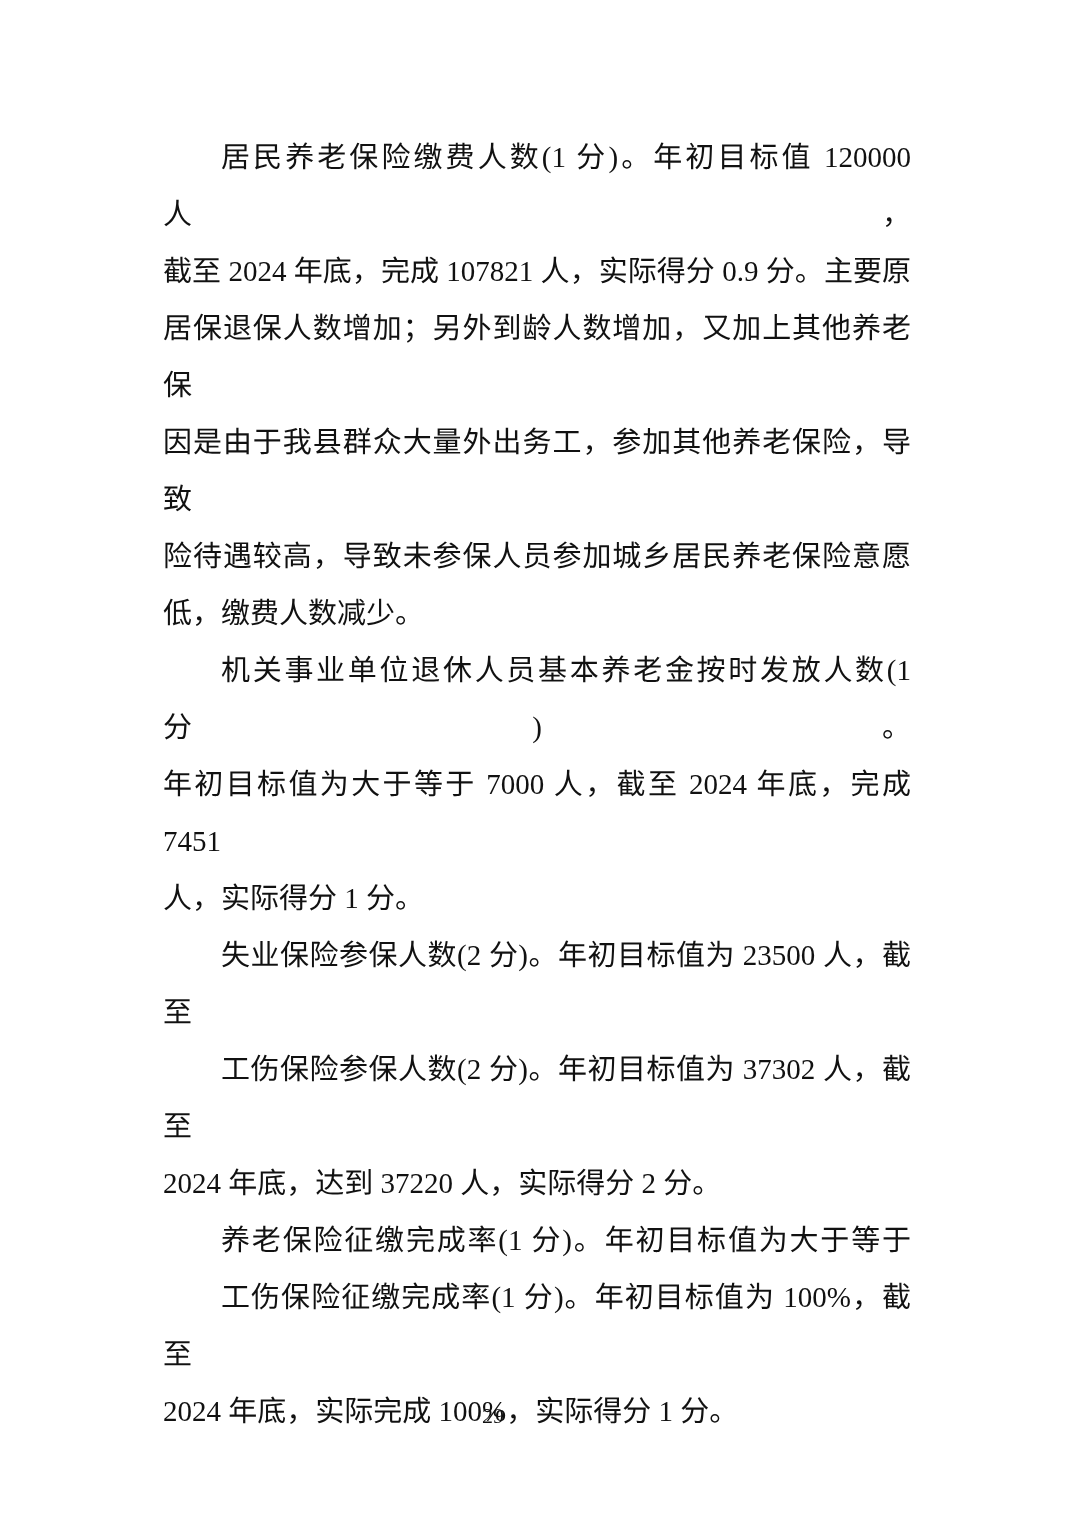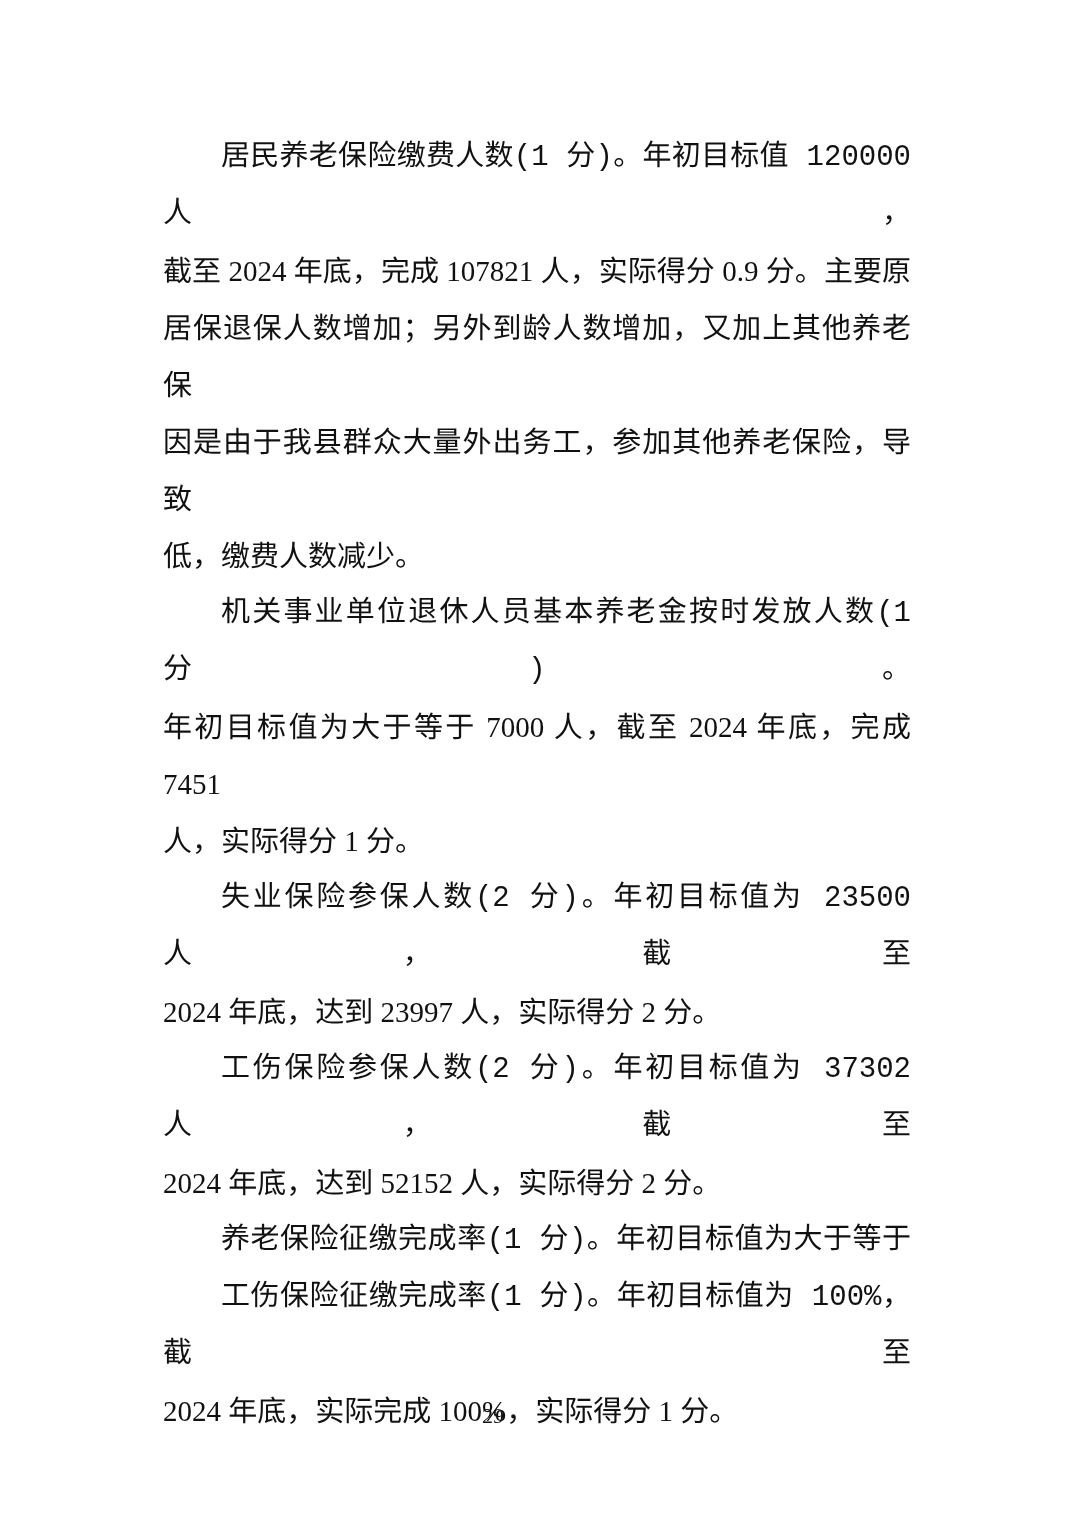--- a/index.html
+++ b/index.html
@@ -31,21 +31,20 @@
     letter-spacing: 0;
   }
   .line {
     text-align: justify;
     text-align-last: justify;
     -moz-text-align-last: justify;
     white-space: normal;
   }
   .line.first {
     text-indent: 2em;
-    font-family: Liberation Mono, monospace;
   }
   .line.last {
     text-align: left;
     text-align-last: left;
     -moz-text-align-last: left;
   }
   .page-footer {
     position: absolute;
     left: 0;
     top: 1402px;
@@ -62,34 +61,34 @@
 </head>
 <body>
 
 <div class="doc-page">
   <div class="doc-body">
       <div class="paragraph">
         <div class="line first">居民养老保险缴费人数(1 分)。年初目标值 120000 人，</div>
         <div class="line">截至 2024 年底，完成 107821 人，实际得分 0.9 分。主要原</div>
         <div class="line">居保退保人数增加；另外到龄人数增加，又加上其他养老保</div>
         <div class="line">因是由于我县群众大量外出务工，参加其他养老保险，导致</div>
+        <div class="line">险待遇较高，导致未参保人员参加城乡居民养老保险意愿</div>
         <div class="line last">低，缴费人数减少。</div>
       </div>
       <div class="paragraph">
         <div class="line first">机关事业单位退休人员基本养老金按时发放人数(1 分)。</div>
         <div class="line">年初目标值为大于等于 7000 人，截至 2024 年底，完成 7451</div>
         <div class="line last">人，实际得分 1 分。</div>
       </div>
       <div class="paragraph">
         <div class="line first">失业保险参保人数(2 分)。年初目标值为 23500 人，截至</div>
-        <div class="line last">2024 年底，达到 23997 人，实际得分 2 分。</div>
       </div>
       <div class="paragraph">
         <div class="line first">工伤保险参保人数(2 分)。年初目标值为 37302 人，截至</div>
-        <div class="line last">2024 年底，达到 52152 人，实际得分 2 分。</div>
+        <div class="line last">2024 年底，达到 37220 人，实际得分 2 分。</div>
       </div>
       <div class="paragraph">
         <div class="line first">养老保险征缴完成率(1 分)。年初目标值为大于等于</div>
       </div>
       <div class="paragraph">
         <div class="line first">工伤保险征缴完成率(1 分)。年初目标值为 100%，截至</div>
         <div class="line last">2024 年底，实际完成 100%，实际得分 1 分。</div>
       </div>
     </div>
   <div class="page-footer">

